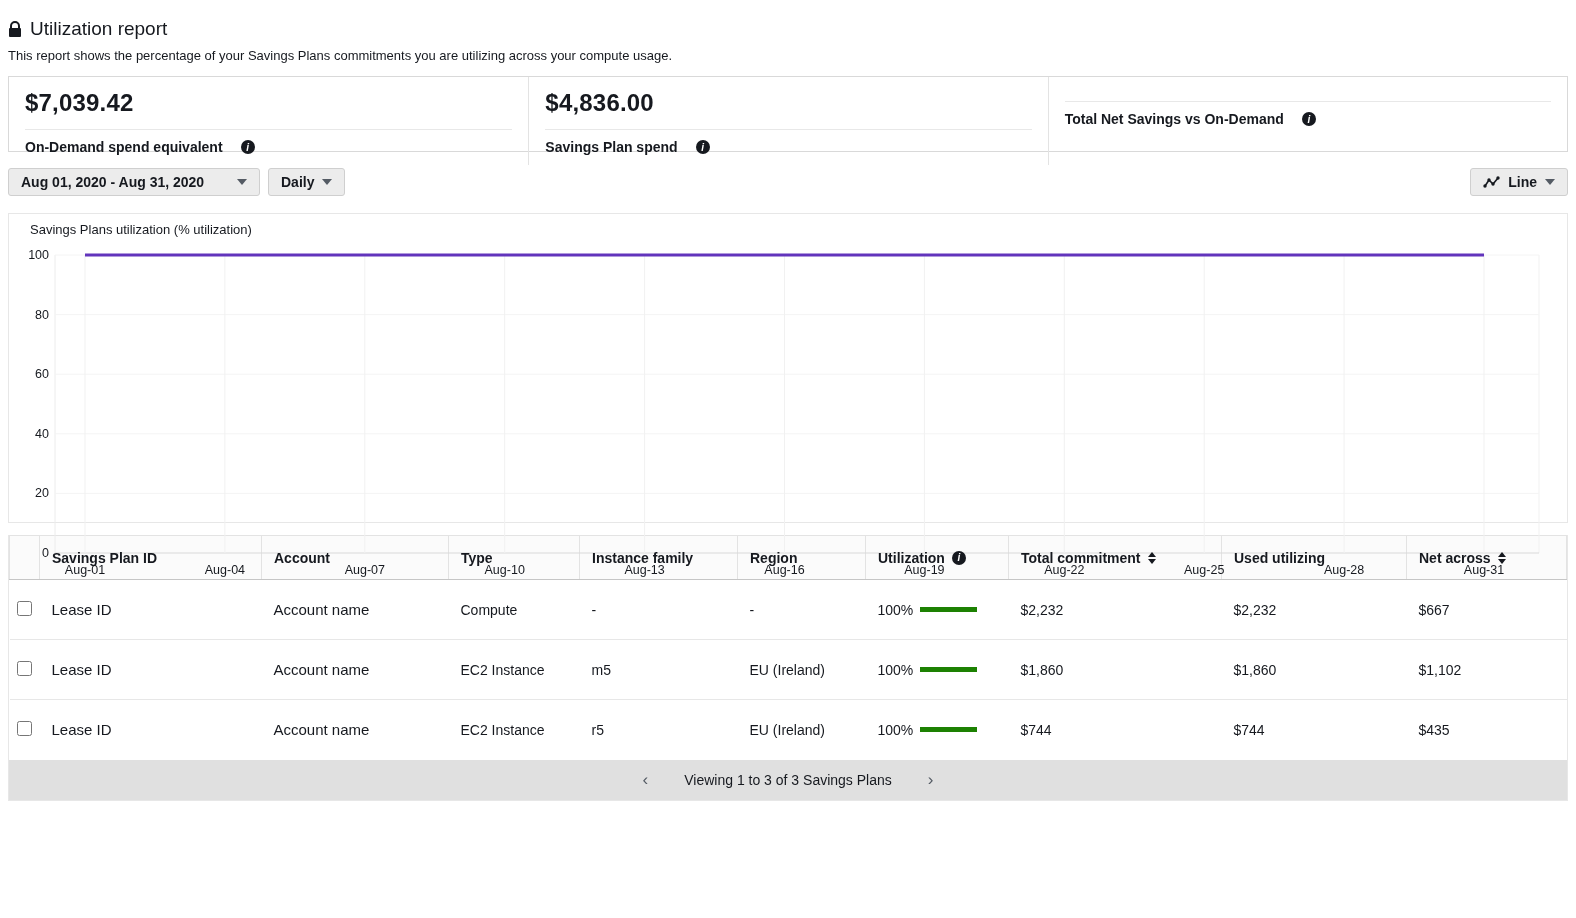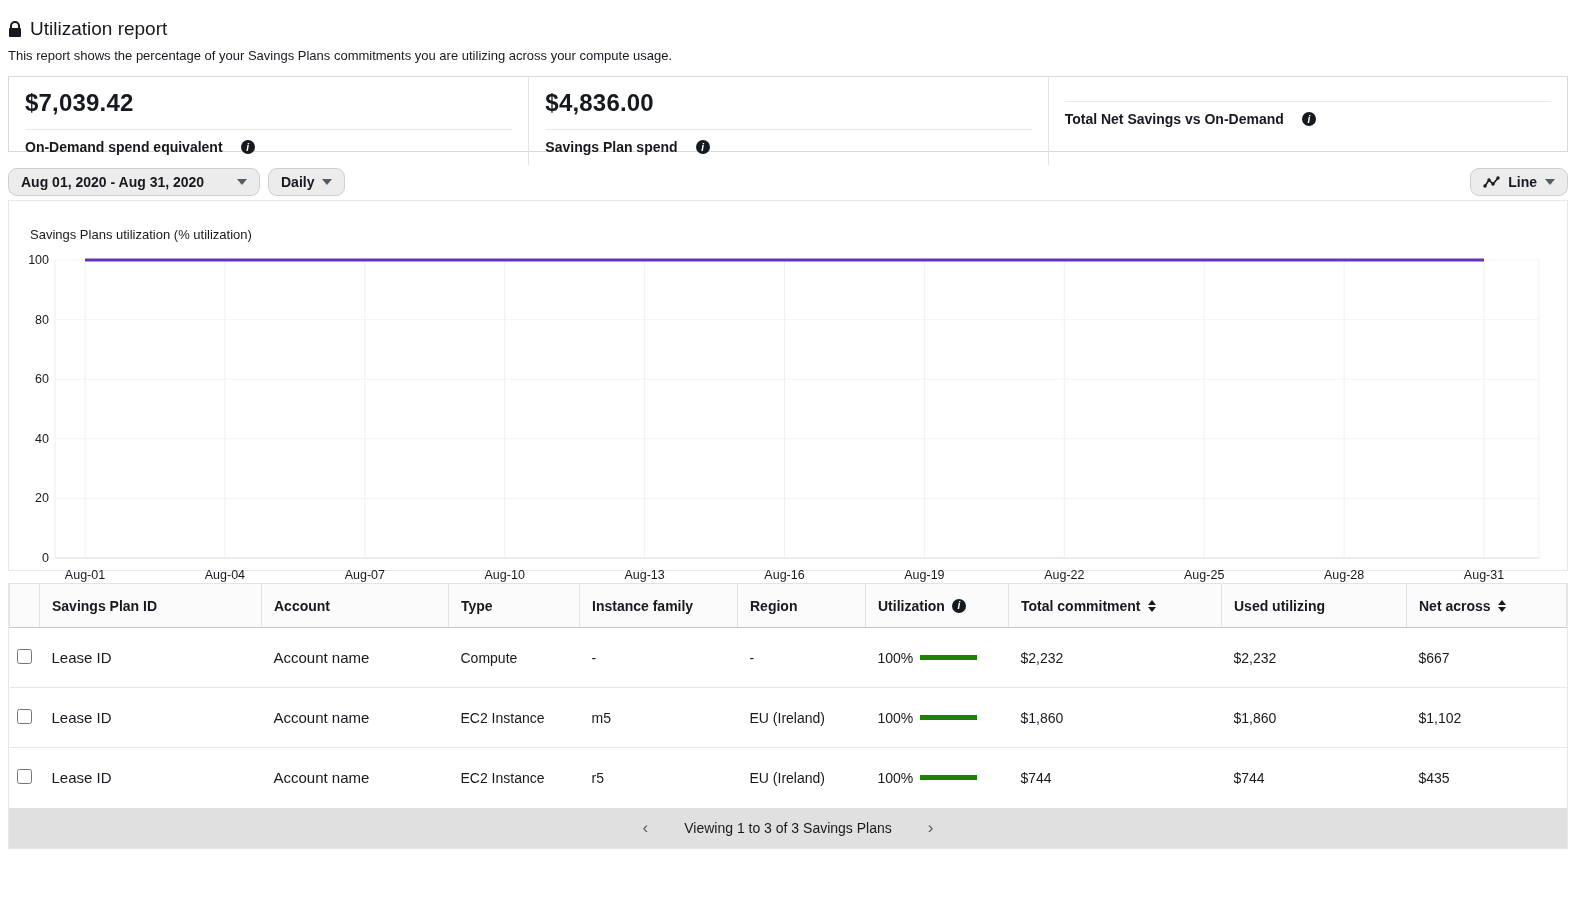--- a/index.html
+++ b/index.html
@@ -19,30 +19,30 @@
   .card + .card { border-left:1px solid #e3e3e3; }
   .card-value { font-size:24px; font-weight:700; letter-spacing:.2px; }
   .card-divider { border-bottom:1px solid #e8e8e8; margin-top:12px; }
   .card-label { font-size:14px; font-weight:700; margin-top:9px; display:flex; align-items:center; gap:18px; }
   .info-icon { width:14px; height:14px; border-radius:50%; background:#16191f; color:#fff;
     font-size:10px; font-weight:700; display:inline-flex; align-items:center; justify-content:center;
     font-style:italic; cursor:pointer; flex:0 0 auto; }
 
   
   .controls { display:flex; align-items:center; gap:8px; margin-top:16px; }
-  .btn { background:#ececec; border:1px solid #cfcfcf; border-radius:9px; padding:5px 12px;
+  .btn { background:#ececec; border:1px solid #cfcfcf; border-radius:3px; padding:5px 12px;
     font-size:14px; font-weight:700; color:#16191f; display:inline-flex; align-items:center;
     gap:8px; cursor:pointer; font-family:inherit; }
   .btn-daterange { width:252px; justify-content:space-between; }
   .caret { width:0; height:0; border-left:5px solid transparent; border-right:5px solid transparent;
     border-top:6px solid #545b64; display:inline-block; }
   .spacer { margin-left:auto; }
 
   
-  .chart-box { border:1px solid #e7e7e7; margin-top:4px; height:371px; padding-top:26px; }
+  .chart-box { border:1px solid #e7e7e7; margin-top:17px; height:310px; padding-top:8px; }
   .chart-title { font-size:13px; padding-left:21px; }
   .chart-box svg { display:block; margin-top:5px; }
   .tick { font-size:12.5px; fill:#16191f; }
 
   
   .download-row { display:flex; justify-content:flex-end; margin-top:18px; }
 
   
   .table-wrap { border:1px solid #e7e7e7; border-top:none; margin-top:12px; }
   table { width:100%; border-collapse:collapse; table-layout:fixed; }

